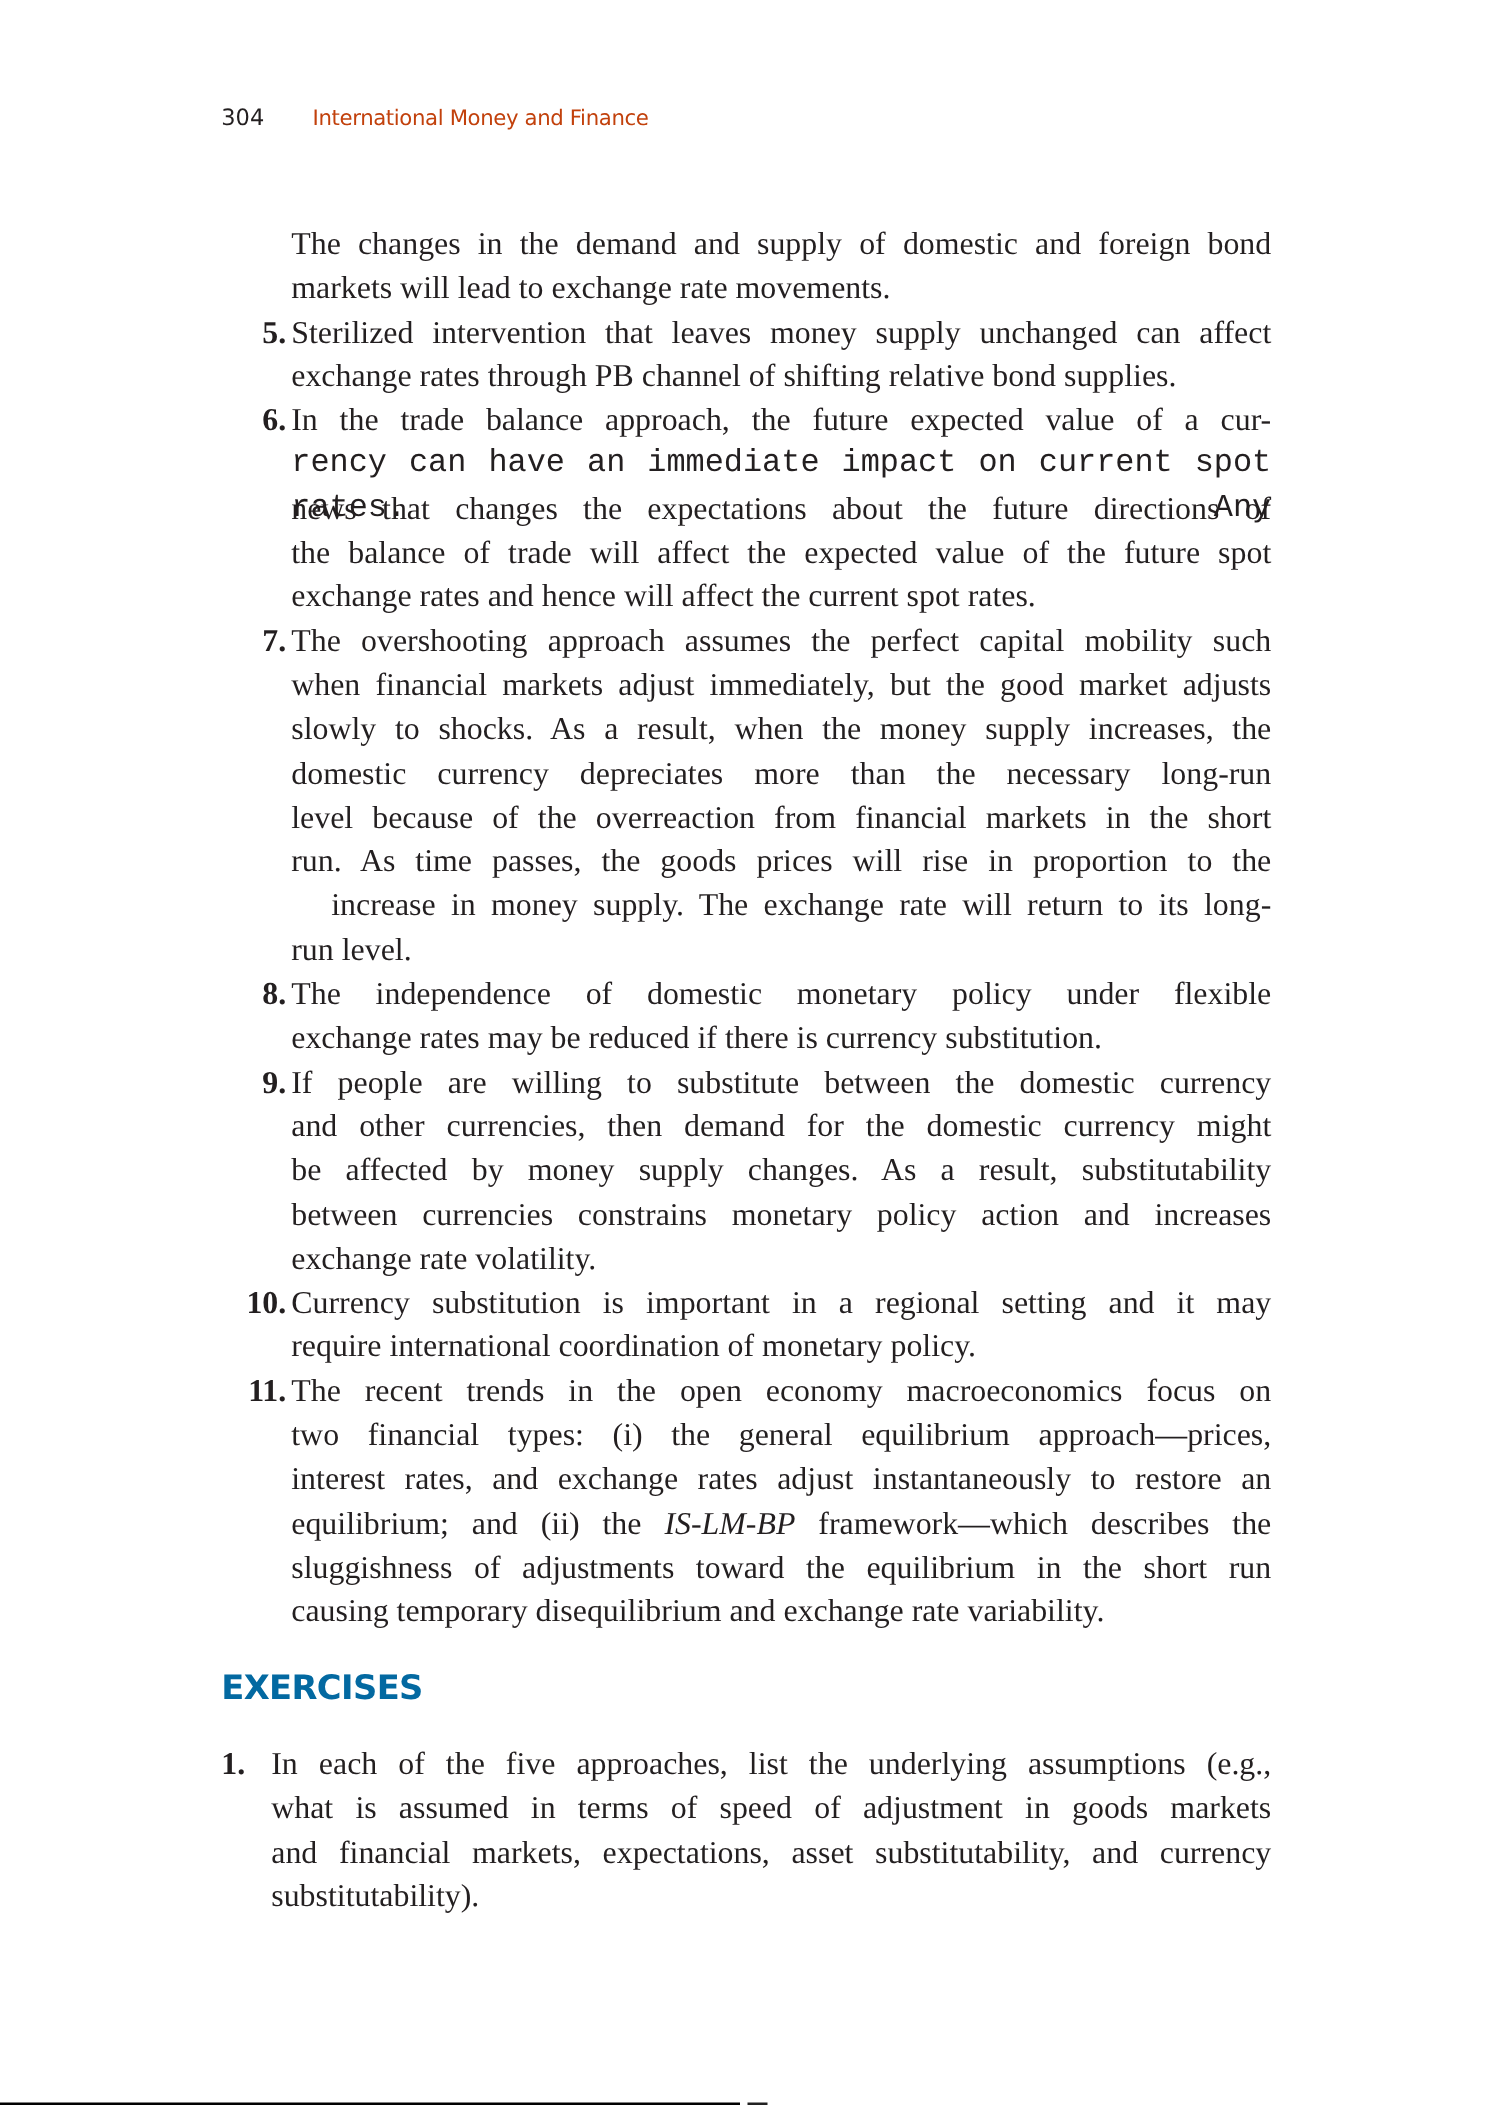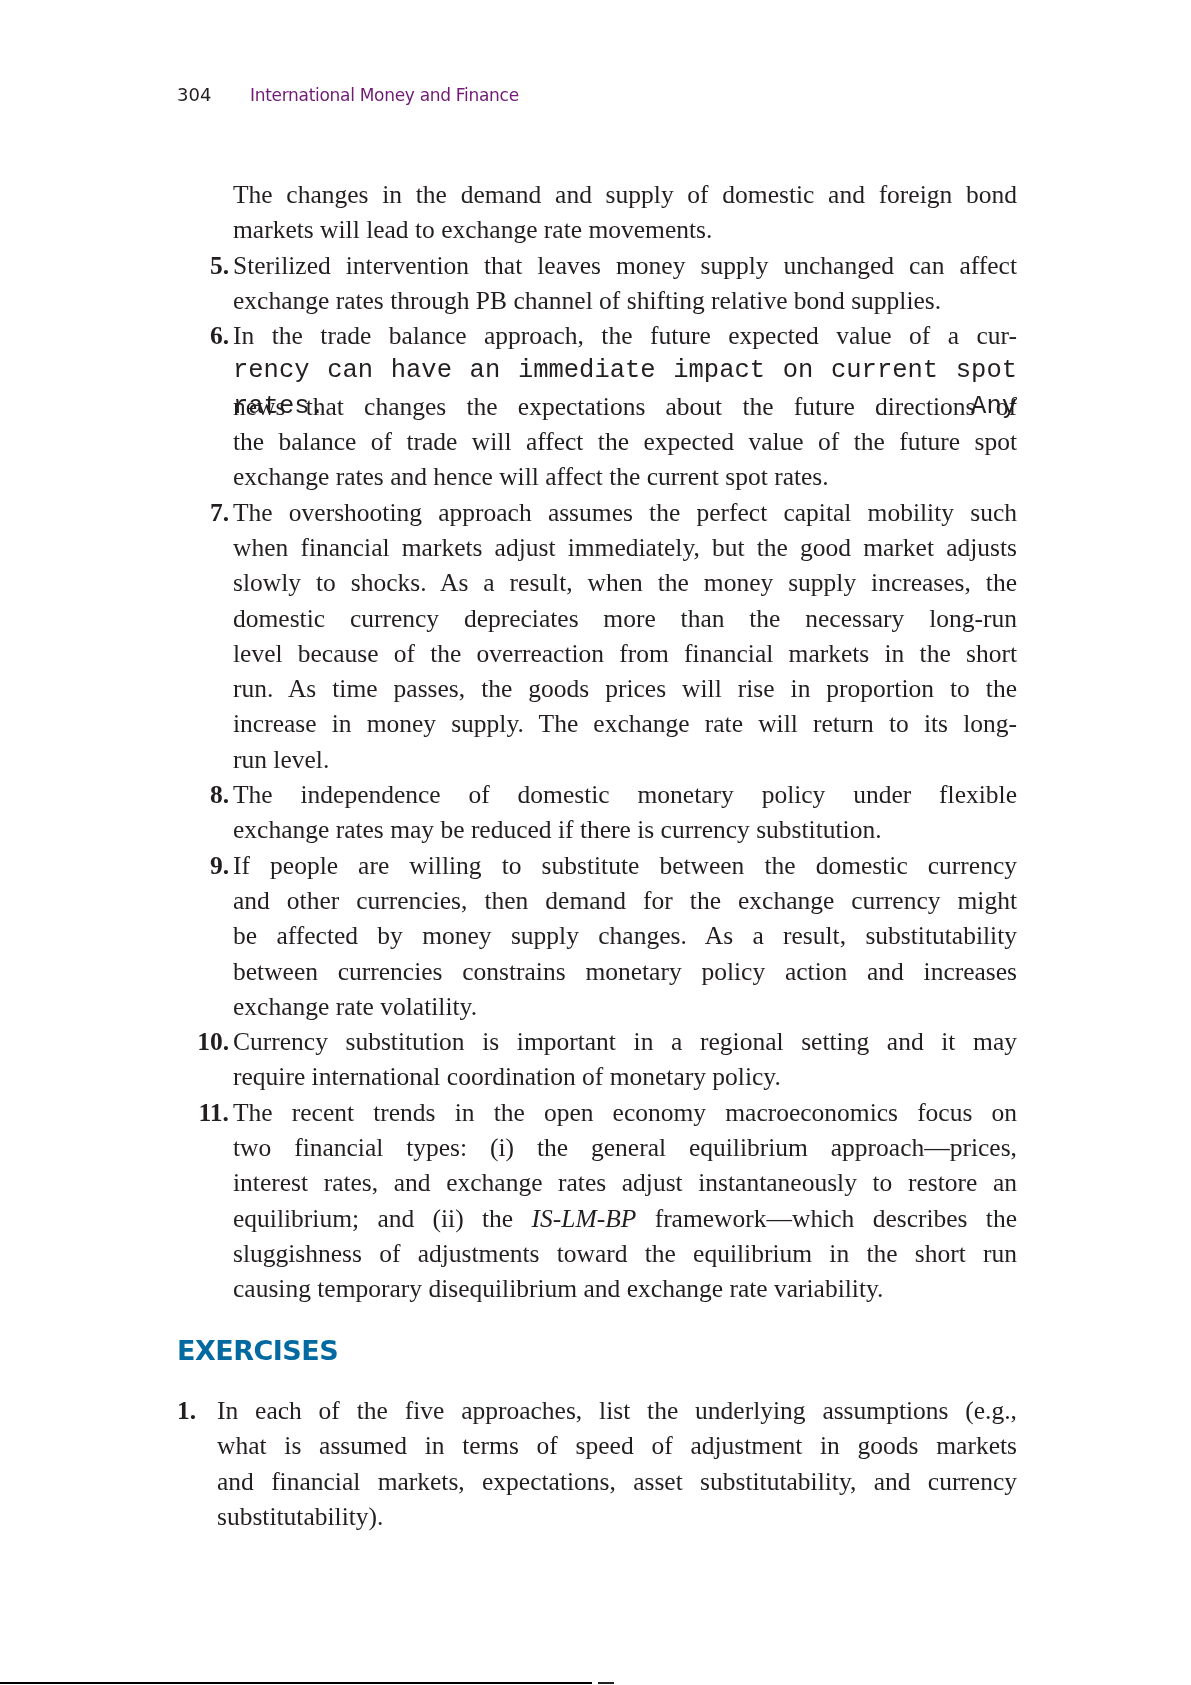--- a/index.html
+++ b/index.html
@@ -1,19 +1,19 @@
 <!DOCTYPE html>
 <html><head>
 <meta charset="utf-8">
 <style>
   html, body { margin: 0; padding: 0; background: #ffffff; }
   body { width: 1191px; height: 1685px; position: relative; overflow: hidden; color: #231f20; }
   .header { position: absolute; top: 84px; left: 177px; font-family: "DejaVu Sans", sans-serif; font-size: 18px; color: #231f20; white-space: nowrap; }
   .header .pg { display: inline-block; width: 73px; }
-  .header .title { font-size: 17px; letter-spacing: -0.3px; color: #701a75; }
+  .header .title { font-size: 17px; letter-spacing: -0.3px; color: #c2410c; }
   .body { position: absolute; top: 177px; left: 177px; width: 840px; font-family: "Liberation Serif", serif; font-size: 25.5px; }
   .item { position: relative; }
   .num { position: absolute; left: 0; width: 52px; text-align: right; font-weight: bold; line-height: 35.3px; }
   .text { margin-left: 56px; }
   .line { height: 35.3px; line-height: 35.3px; text-align: justify; text-align-last: justify; white-space: nowrap; overflow: visible; }
   .line.last { text-align-last: left; }
   .h2 { position: absolute; top: 1335px; left: 177px; font-family: "DejaVu Sans", sans-serif; font-weight: bold; font-size: 27px; letter-spacing: -0.5px; color: #0369a1; }
   .ex { position: absolute; top: 1393px; left: 177px; width: 840px; font-family: "Liberation Serif", serif; font-size: 25.5px; }
   .ex .num { width: 20px; text-align: left; }
   .ex .text { margin-left: 40px; }
@@ -57,38 +57,38 @@
 
   <div class="item">
     <div class="num">7.</div>
     <div class="text">
       <div class="line" style="white-space: normal;">The overshooting approach assumes the perfect capital mobility such</div>
       <div class="line" style="white-space: normal;">when financial markets adjust immediately, but the good market adjusts</div>
       <div class="line" style="white-space: normal;">slowly to shocks. As a result, when the money supply increases, the</div>
       <div class="line" style="white-space: normal;">domestic currency depreciates more than the necessary long-run</div>
       <div class="line" style="white-space: normal;">level because of the overreaction from financial markets in the short</div>
       <div class="line" style="white-space: normal;">run. As time passes, the goods prices will rise in proportion to the</div>
-      <div class="line" style="white-space: normal;">increase in money supply. The exchange rate will return to its long-</div>
+      <div class="line" style="white-space: normal; margin-left: 32px;">increase in money supply. The exchange rate will return to its long-</div>
       <div class="line last" style="white-space: normal;">run level.</div>
     </div>
   </div>
 
   <div class="item">
     <div class="num">8.</div>
     <div class="text">
       <div class="line" style="white-space: normal;">The independence of domestic monetary policy under flexible</div>
       <div class="line last" style="white-space: normal;">exchange rates may be reduced if there is currency substitution.</div>
     </div>
   </div>
 
   <div class="item">
     <div class="num">9.</div>
     <div class="text">
       <div class="line" style="white-space: normal;">If people are willing to substitute between the domestic currency</div>
-      <div class="line" style="white-space: normal;">and other currencies, then demand for the exchange currency might</div>
+      <div class="line" style="white-space: normal;">and other currencies, then demand for the domestic currency might</div>
       <div class="line" style="white-space: normal;">be affected by money supply changes. As a result, substitutability</div>
       <div class="line" style="white-space: normal;">between currencies constrains monetary policy action and increases</div>
       <div class="line last" style="white-space: normal;">exchange rate volatility.</div>
     </div>
   </div>
 
   <div class="item">
     <div class="num">10.</div>
     <div class="text">
       <div class="line" style="white-space: normal;">Currency substitution is important in a regional setting and it may</div>

